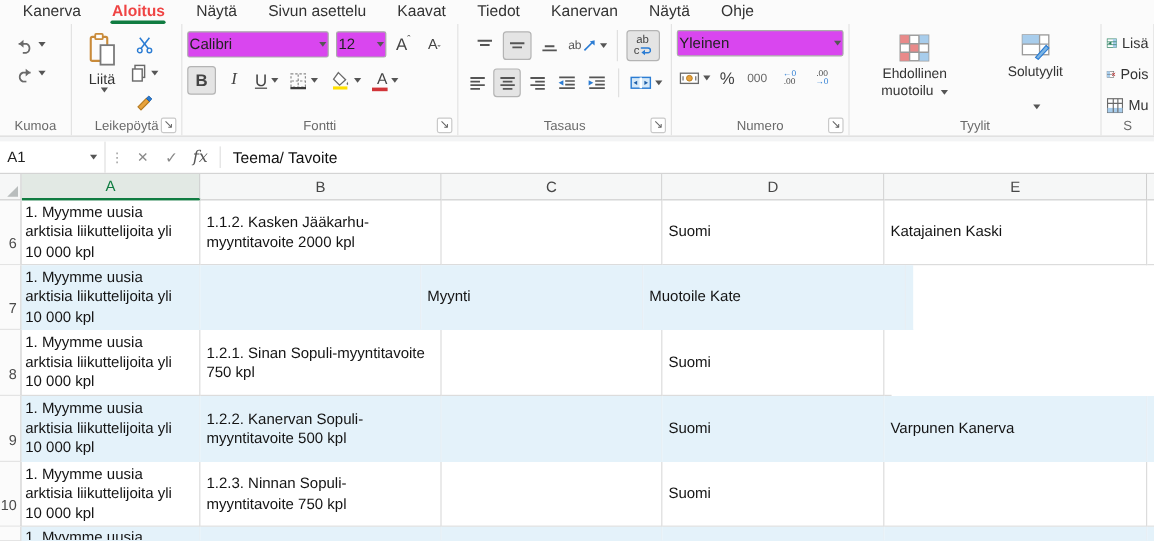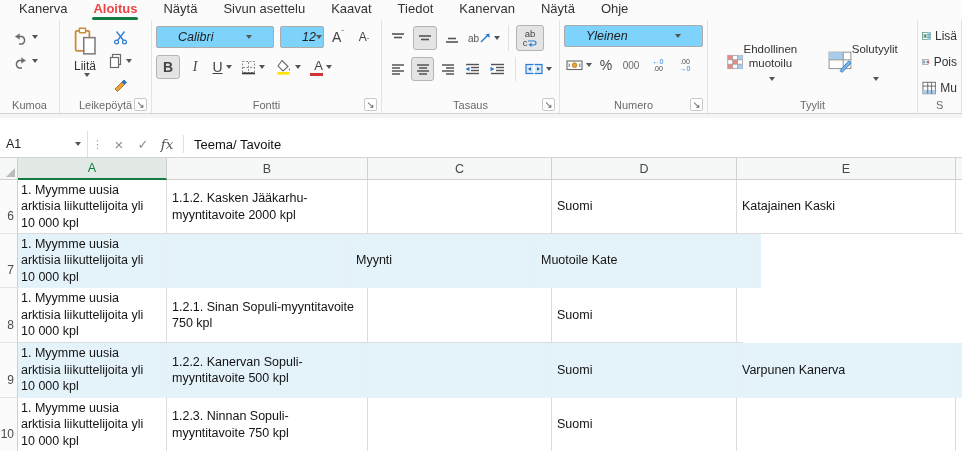--- a/index.html
+++ b/index.html
@@ -26,23 +26,23 @@
   .launcher { position:absolute; bottom:2px; right:4px; font-size:10px; color:#666;
     border:1px solid #c9c9c9; border-radius:2px; width:13px; height:13px;
     line-height:11px; text-align:center; background:#fff; cursor:pointer; }
   .rrow { display:flex; align-items:center; }
   .btn { display:flex; align-items:center; justify-content:center; border-radius:3px;
     cursor:pointer; color:#444; }
   .btn.boxed { background:#e4e4e4; border:1px solid #b4b4b4; }
   .chv { width:0; height:0; border-left:3.5px solid transparent;
     border-right:3.5px solid transparent; border-top:4px solid #555;
     display:inline-block; margin-left:3px; }
-  .combo { background:#7dd3fc; border:1px solid #ababab; border-radius:2px;
+  .combo { background:#d946ef; border:1px solid #ababab; border-radius:2px;
     display:flex; align-items:center; font-size:12.5px; color:#222;
-    padding:0 21px; height:22px;font-style:italic; }
+    padding:0 1px; height:22px; }
   .combo .chv { margin-left:auto; }
   svg { display:block; }
   .glyph { font-size:13px; color:#444; }
 
   
   .g-kumoa { width:60px; }
   .g-kumoa .rrow { height:24px; padding-left:8px; }
   
   .g-leike { width:92px; display:flex; gap:2px; }
   .paste-big { display:flex; flex-direction:column; align-items:center; width:42px;
@@ -61,32 +61,32 @@
   .g-tasaus { width:178px; }
   .al-btn { width:24px; height:24px; }
   .vsep { width:1px; background:#e0e0e0; align-self:stretch; margin:0 4px; }
   
   .g-numero { width:148px; }
   .dec-btn { width:26px; height:24px; flex-direction:column; font-size:7px;
     line-height:7px; color:#444; }
   .dec-btn .blue { color:#2B7CD3; }
   
   .g-tyylit { width:210px; display:flex; justify-content:space-around; }
-  .style-big { display:flex; flex-direction:row; align-items:center;
+  .style-big { display:flex; flex-direction:column; align-items:center;
     padding-top:3px; cursor:pointer; width:70px; }
   .style-big .lbl { font-size:11.5px; color:#333; text-align:center;
     line-height:14px; margin-top:3px; white-space:pre-line; }
   
   .g-solut { flex:1 1 auto; min-width:0; overflow:hidden; }
   .srow { display:flex; align-items:center; gap:4px; height:22px; white-space:nowrap;
     font-size:12px; color:#333; cursor:pointer; }
 
   
   .fbar { height:27px; background:#fff; border-bottom:1px solid #d4d4d4;
-    display:flex; align-items:center;margin-top:13px; }
+    display:flex; align-items:center; }
   .namebox { width:88px; height:100%; display:flex; align-items:center;
     padding:0 6px; font-size:12.5px; color:#222; border-right:1px solid #e0e0e0; }
   .namebox .chv { margin-left:auto; }
   .fdots { color:#9a9a9a; font-size:11px; padding:0 4px; }
   .fbtn { width:24px; text-align:center; font-size:13px; color:#8a8a8a; cursor:pointer; }
   .fx { font-family:"DejaVu Serif", serif; font-style:italic; font-size:13.5px; color:#555; }
   .fsep { width:1px; height:18px; background:#e0e0e0; margin:0 4px; }
   .fvalue { flex:1; font-size:13px; color:#111; padding-left:6px; }
 
   
@@ -246,21 +246,21 @@
         <span style="position:relative;top:-2px;font-size:13px;">A</span>
         <span class="bar" style="background:#D13438;width:13px;left:3px;"></span>
         <span class="chv"></span>
       </span>
     </div>
     <div class="rgroup-label">Fontti</div>
     <div class="launcher">↘</div>
   </div>
 
   <div class="rgroup g-tasaus">
-    <div class="rrow" style="gap:3px;">
+    <div class="rrow" style="gap:3px;justify-content:center;">
       <span class="btn al-btn">
         <svg width="14" height="12" viewBox="0 0 14 12">
           <line x1="1" y1="2" x2="13" y2="2" stroke="#555" stroke-width="1.6"></line>
           <line x1="3" y1="5.5" x2="11" y2="5.5" stroke="#555" stroke-width="1.6"></line>
         </svg>
         </span>
       <span class="btn al-btn boxed">
         <svg width="14" height="12" viewBox="0 0 14 12">
           <line x1="1" y1="4" x2="13" y2="4" stroke="#555" stroke-width="1.6"></line>
           <line x1="3" y1="7.5" x2="11" y2="7.5" stroke="#555" stroke-width="1.6"></line>

